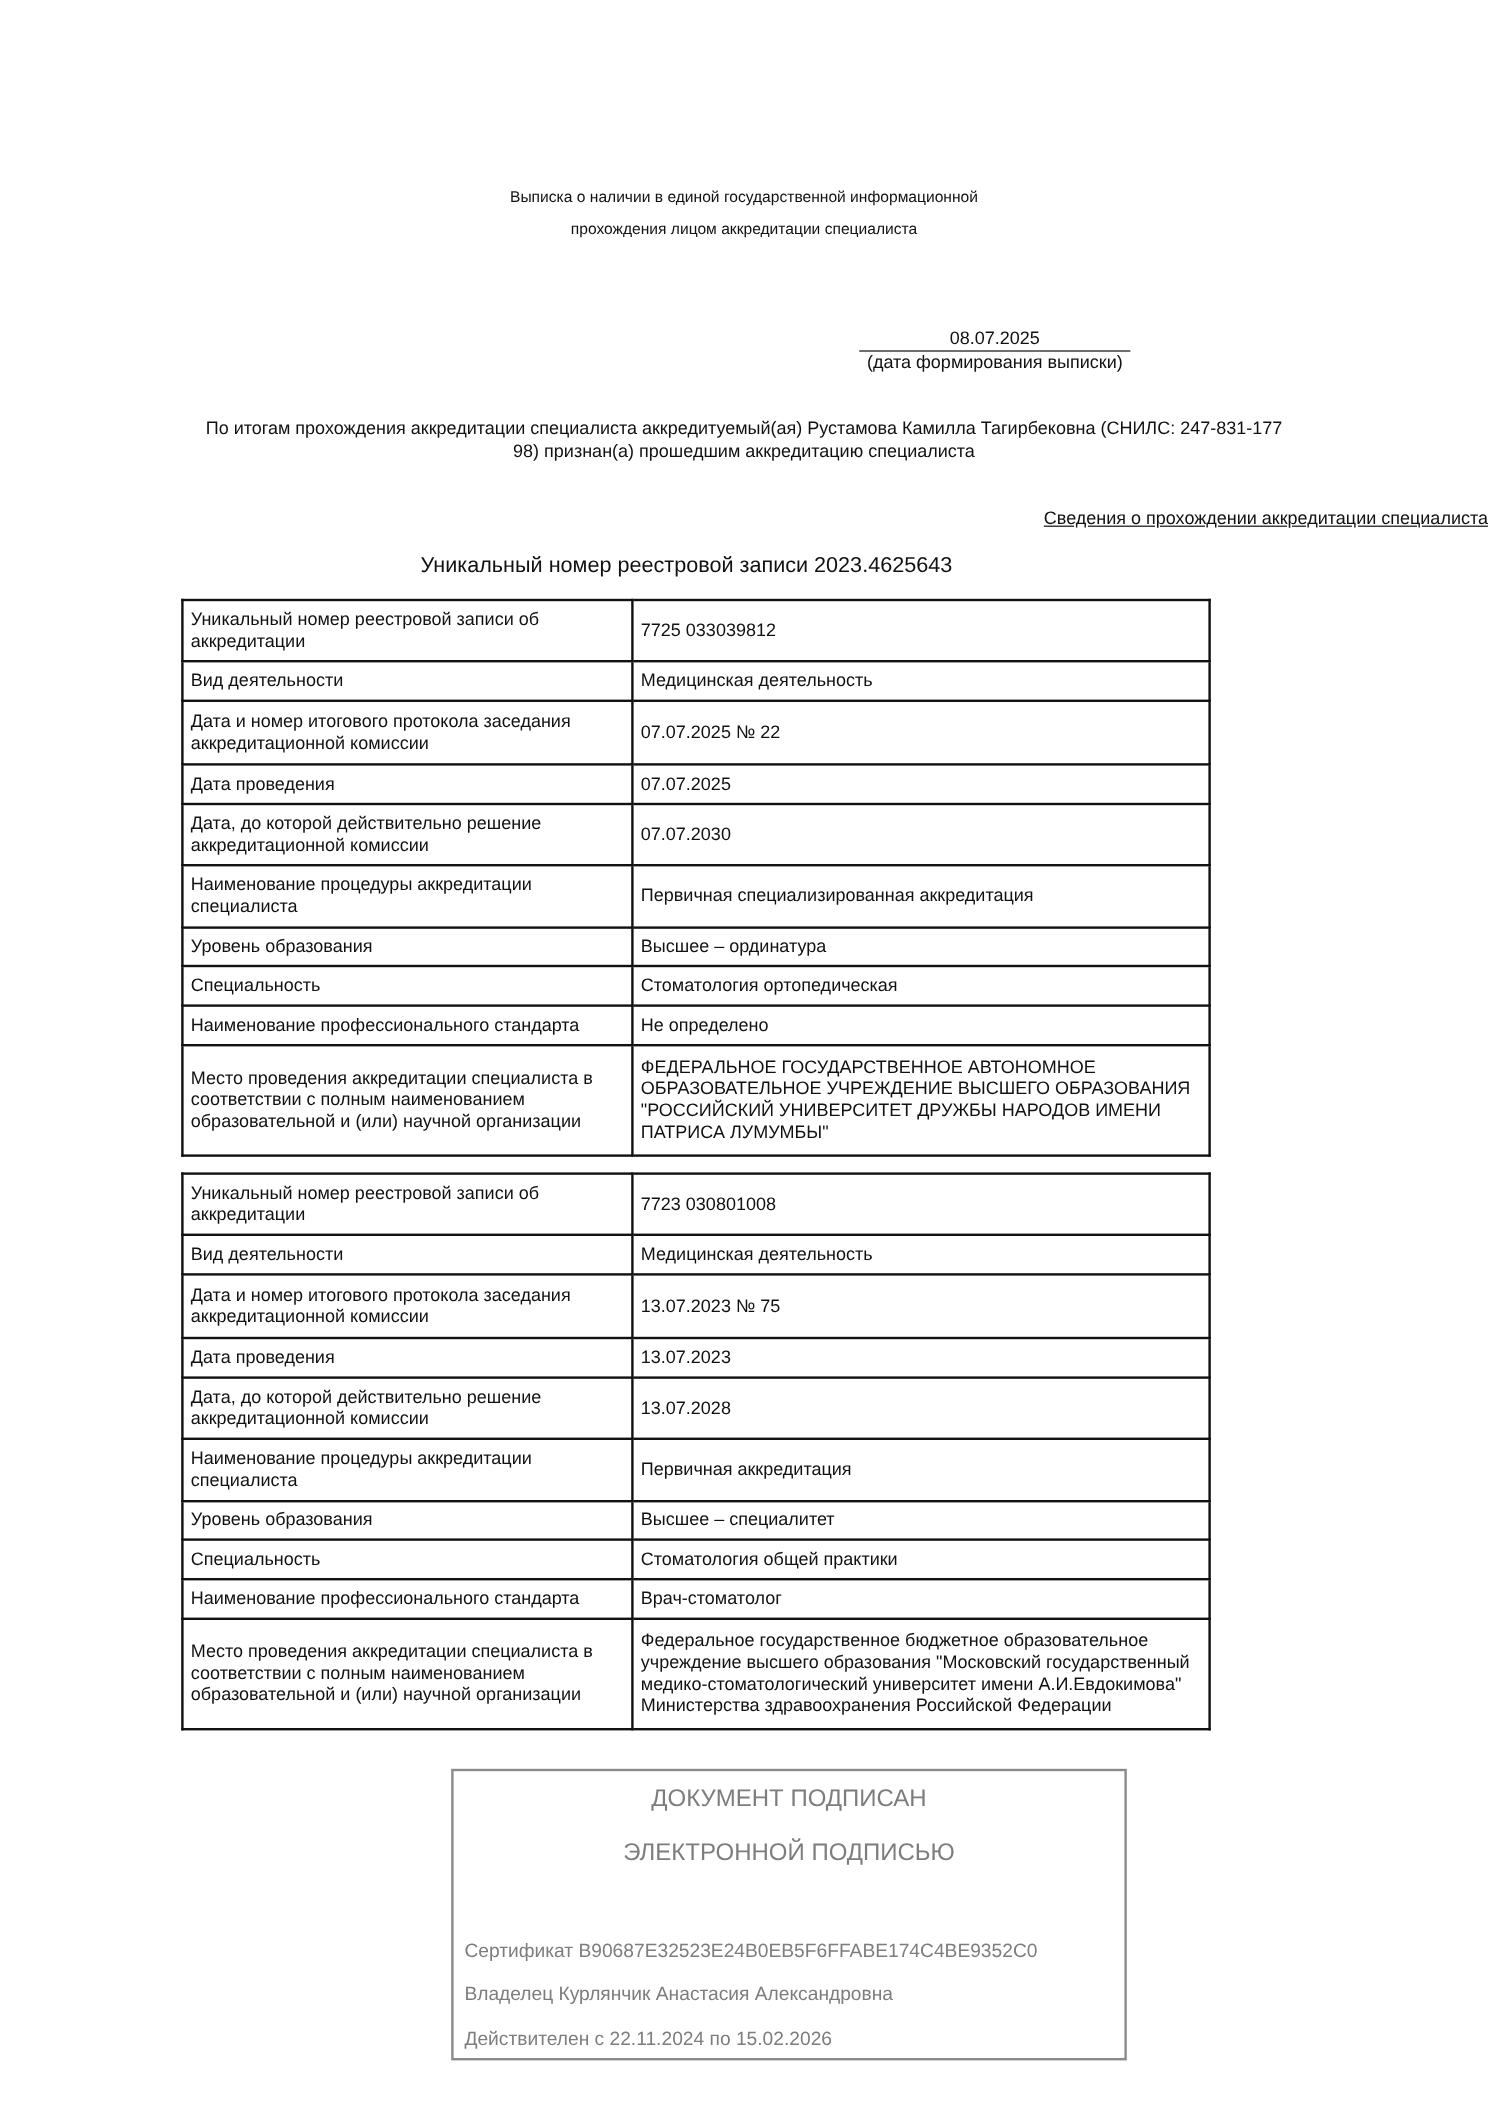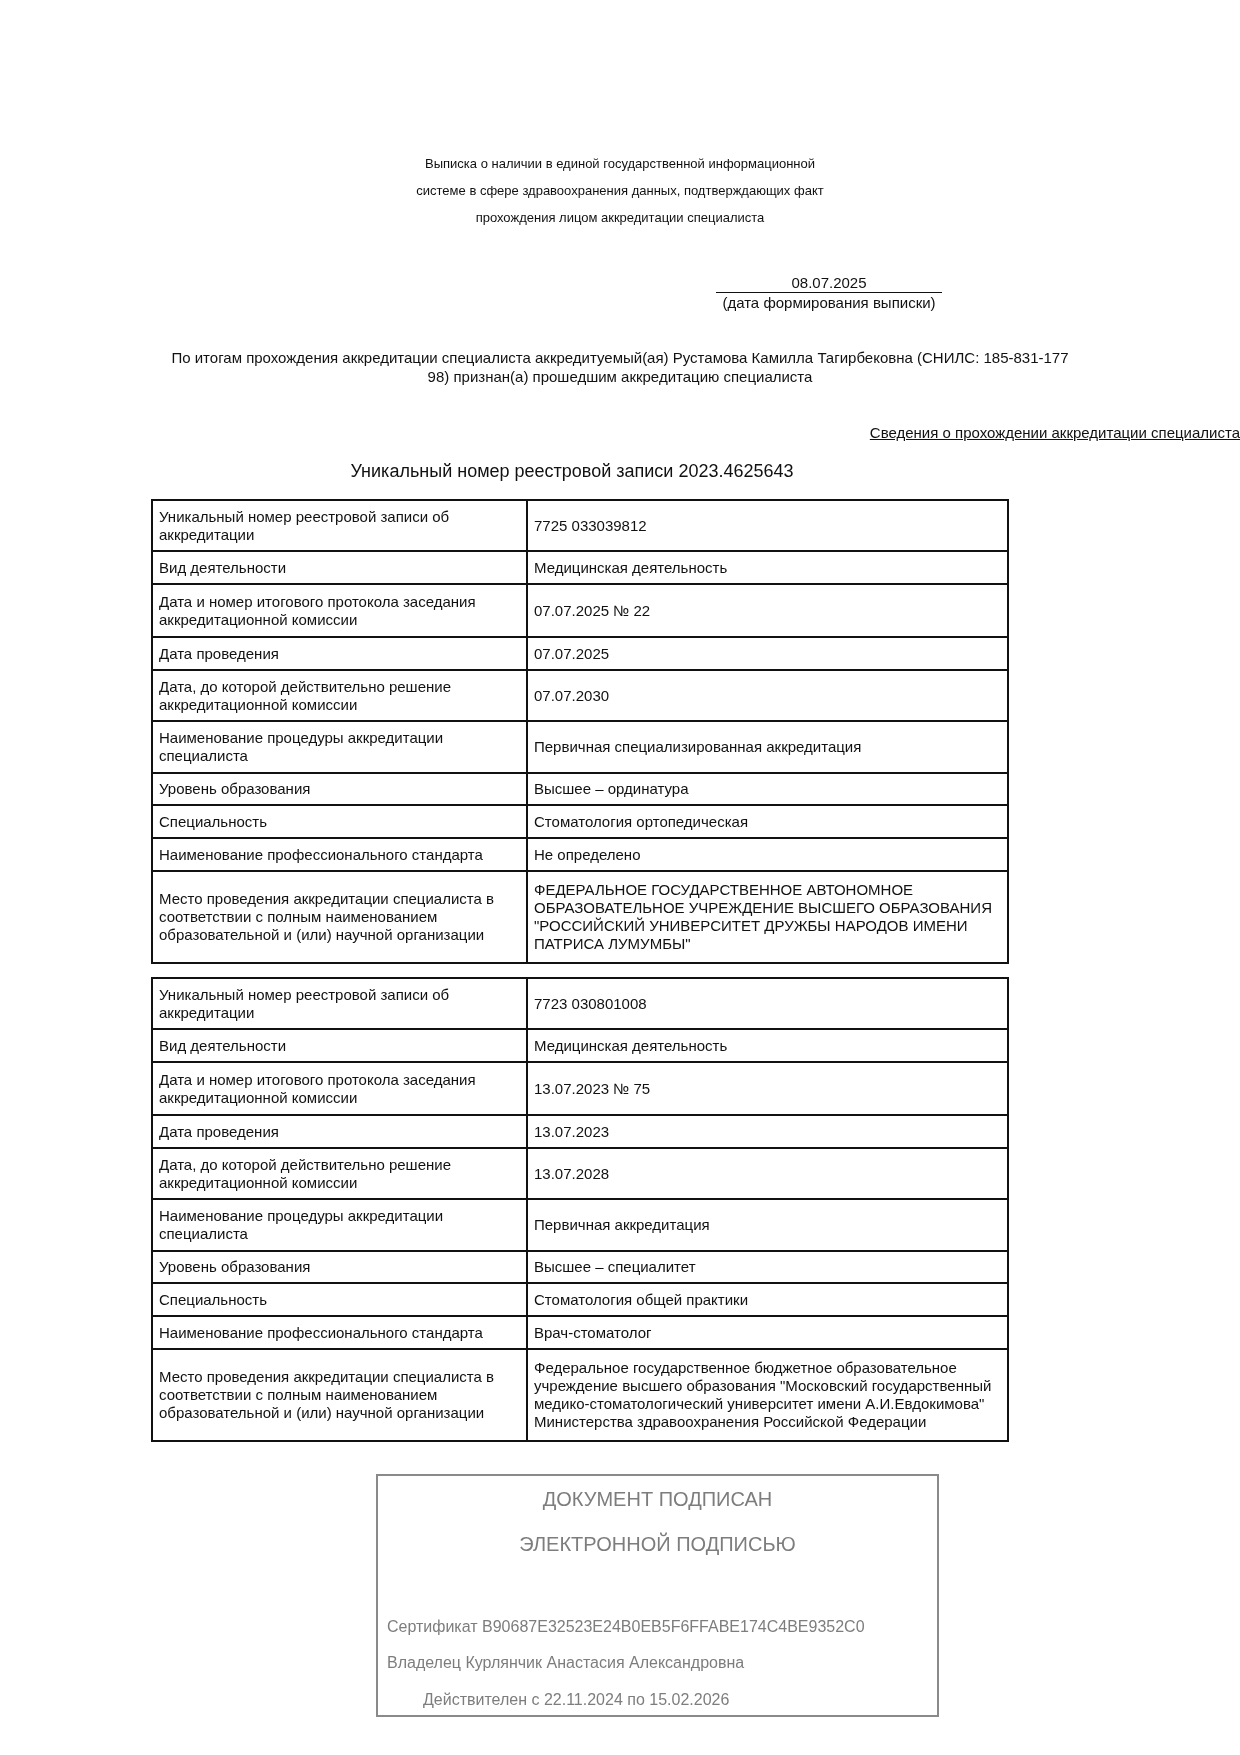--- a/index.html
+++ b/index.html
@@ -51,31 +51,30 @@
   }
   .stamp .s-line {
     position: absolute; left: 9px; font-size: 16px;
   }
 </style>
 </head>
 <body>
 
 <div class="title">
   <div>Выписка о наличии в единой государственной информационной</div>
-  <div>системе в сфере здравоохранения данных, подтверждающих факт</div>
   <div>прохождения лицом аккредитации специалиста</div>
 </div>
 
 <div class="date-block">
   <div class="date-value"><span>08.07.2025</span></div>
   <div class="date-caption">(дата формирования выписки)</div>
 </div>
 
 <div class="intro">
-  <div>По итогам прохождения аккредитации специалиста аккредитуемый(ая) Рустамова Камилла Тагирбековна (СНИЛС: 185-831-177</div>
+  <div>По итогам прохождения аккредитации специалиста аккредитуемый(ая) Рустамова Камилла Тагирбековна (СНИЛС: 247-831-177</div>
   <div>98) признан(а) прошедшим аккредитацию специалиста</div>
 </div>
 
 <div class="section-title">Сведения о прохождении аккредитации специалиста</div>
 <div class="registry-number">Уникальный номер реестровой записи 2023.4625643</div>
 
 <table class="acc" id="table-1">
   <tbody>
       <tr style="height: 51px;">
         <td class="label">Уникальный номер реестровой записи об аккредитации</td>
@@ -163,14 +162,14 @@
         <td class="value">Федеральное государственное бюджетное образовательное учреждение высшего образования "Московский государственный медико-стоматологический университет имени А.И.Евдокимова" Министерства здравоохранения Российской Федерации</td>
       </tr>
     </tbody>
 </table>
 
 <div class="stamp">
   <div class="s-head" style="top:12px;text-align:center;">ДОКУМЕНТ ПОДПИСАН</div>
   <div class="s-head" style="top:57px;">ЭЛЕКТРОННОЙ ПОДПИСЬЮ</div>
   <div class="s-line" style="top:142px;">Сертификат B90687E32523E24B0EB5F6FFABE174C4BE9352C0</div>
   <div class="s-line" style="top:178px;">Владелец Курлянчик Анастасия Александровна</div>
-  <div class="s-line" style="top:215px;margin-left:36px;">Действителен с 22.11.2024 по 15.02.2026</div>
+  <div class="s-line" style="top:215px;">Действителен с 22.11.2024 по 15.02.2026</div>
 </div>
 
 </body></html>

